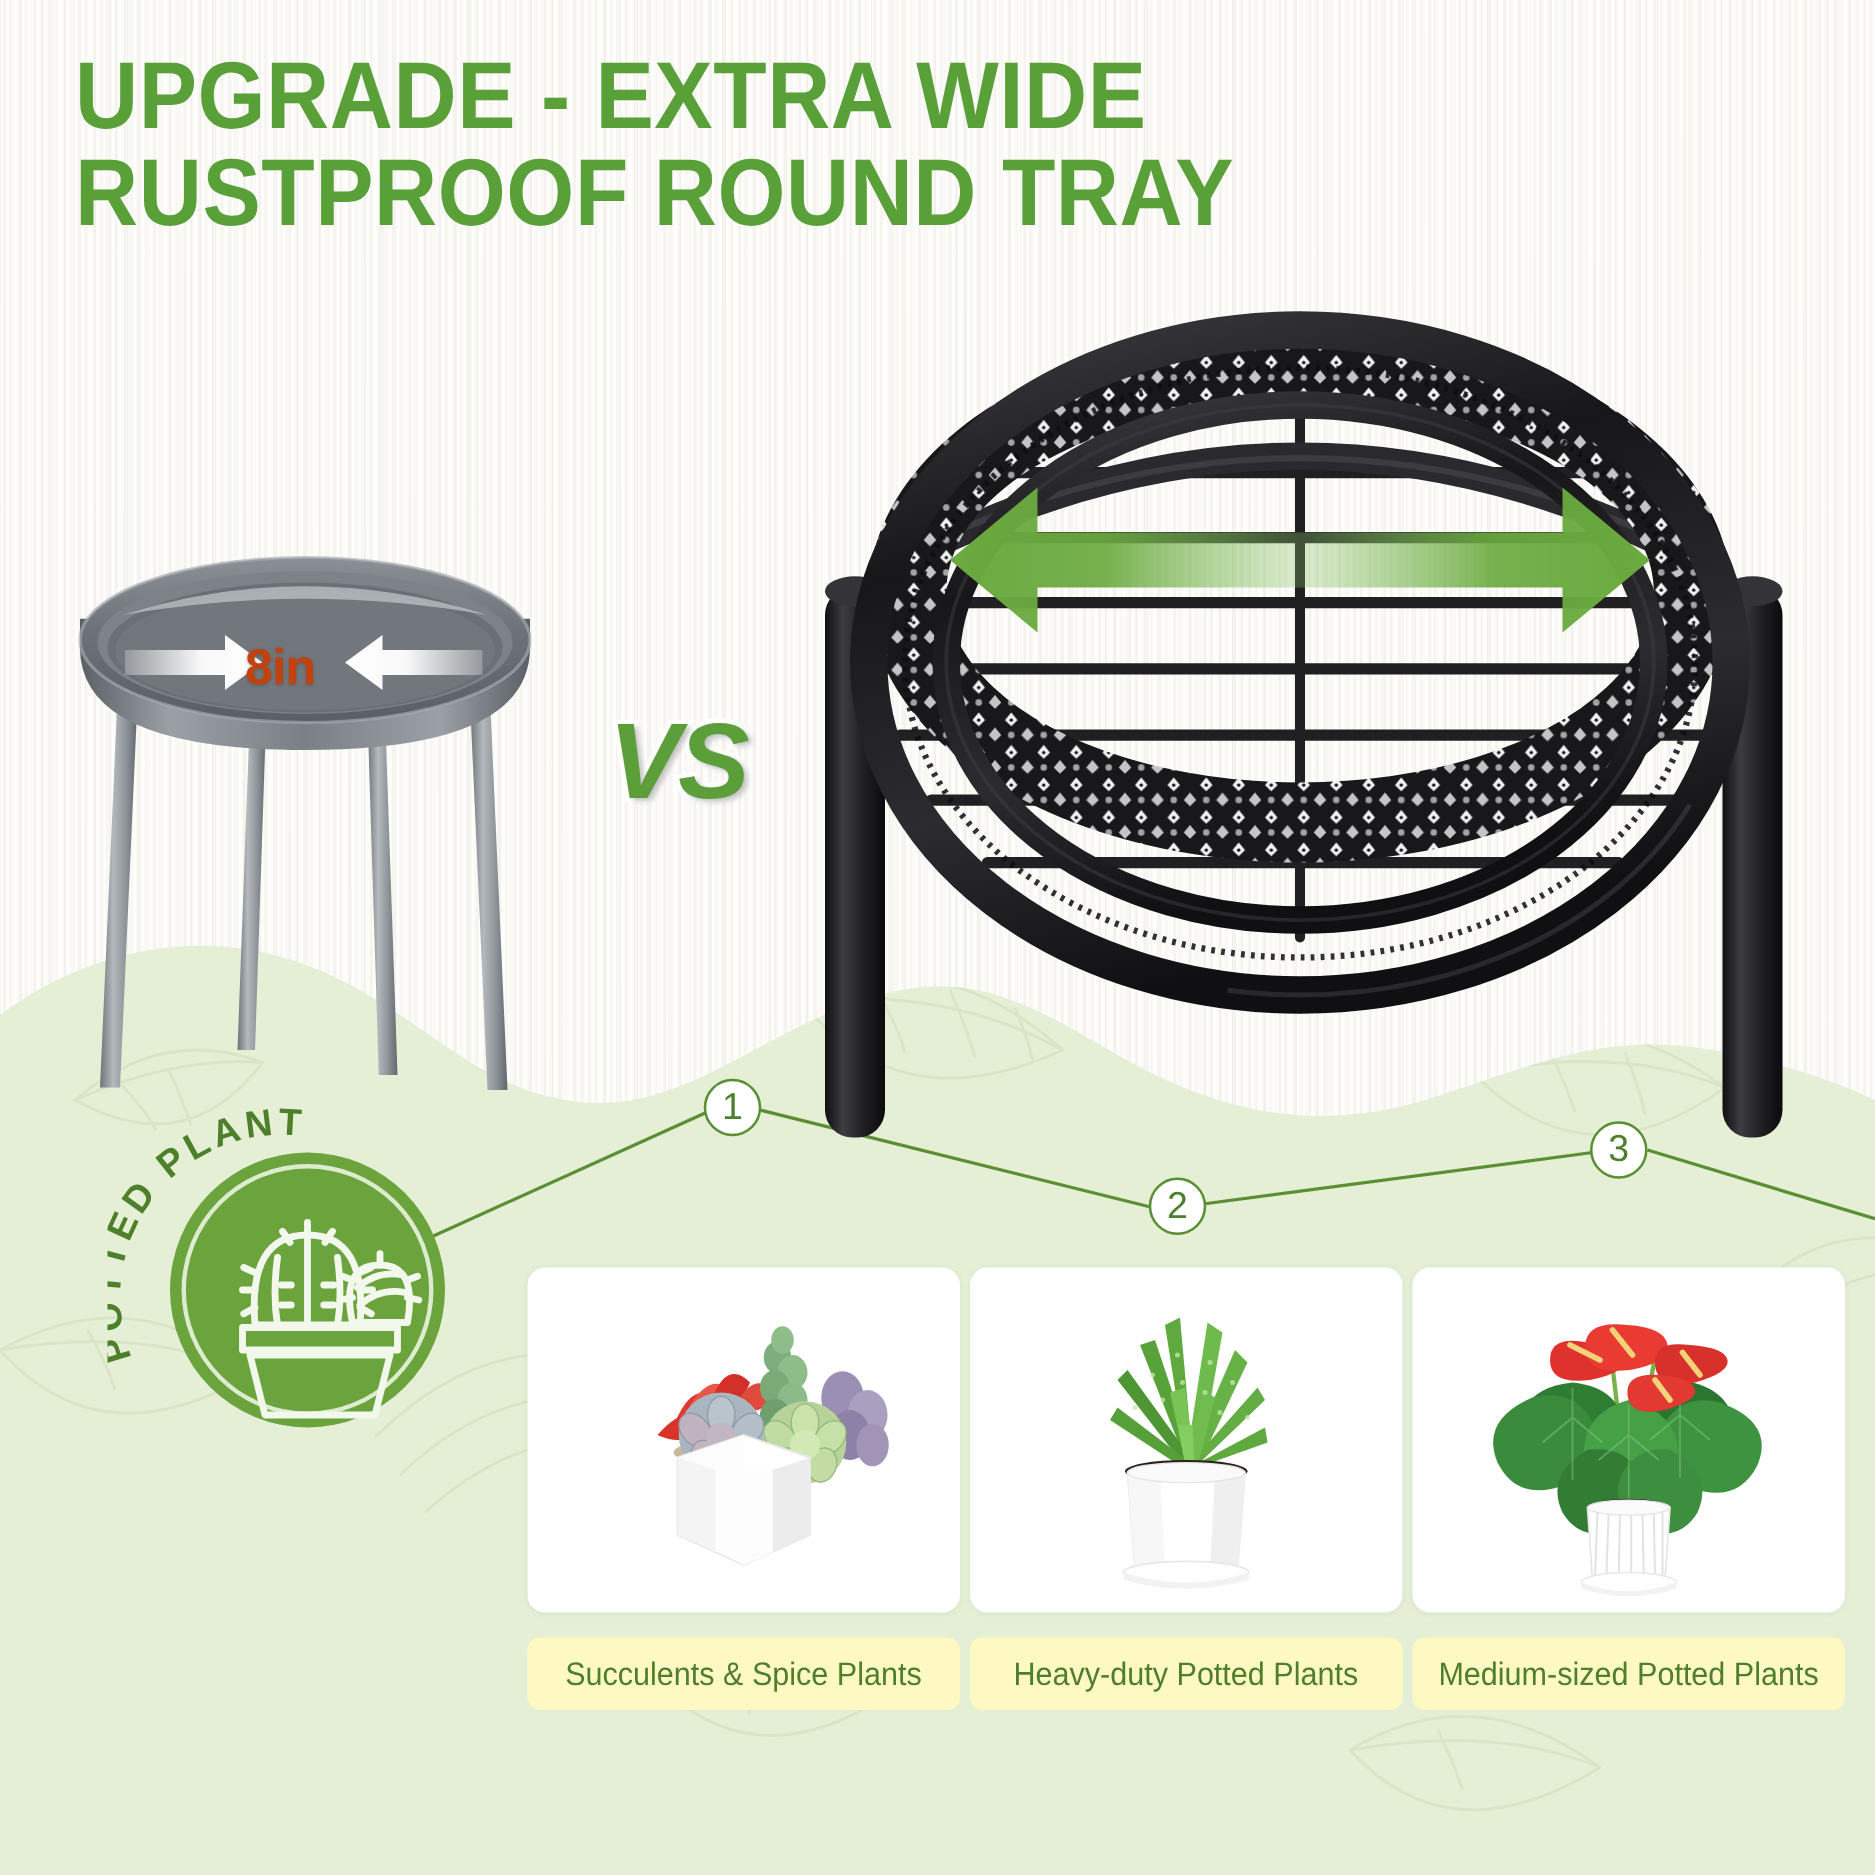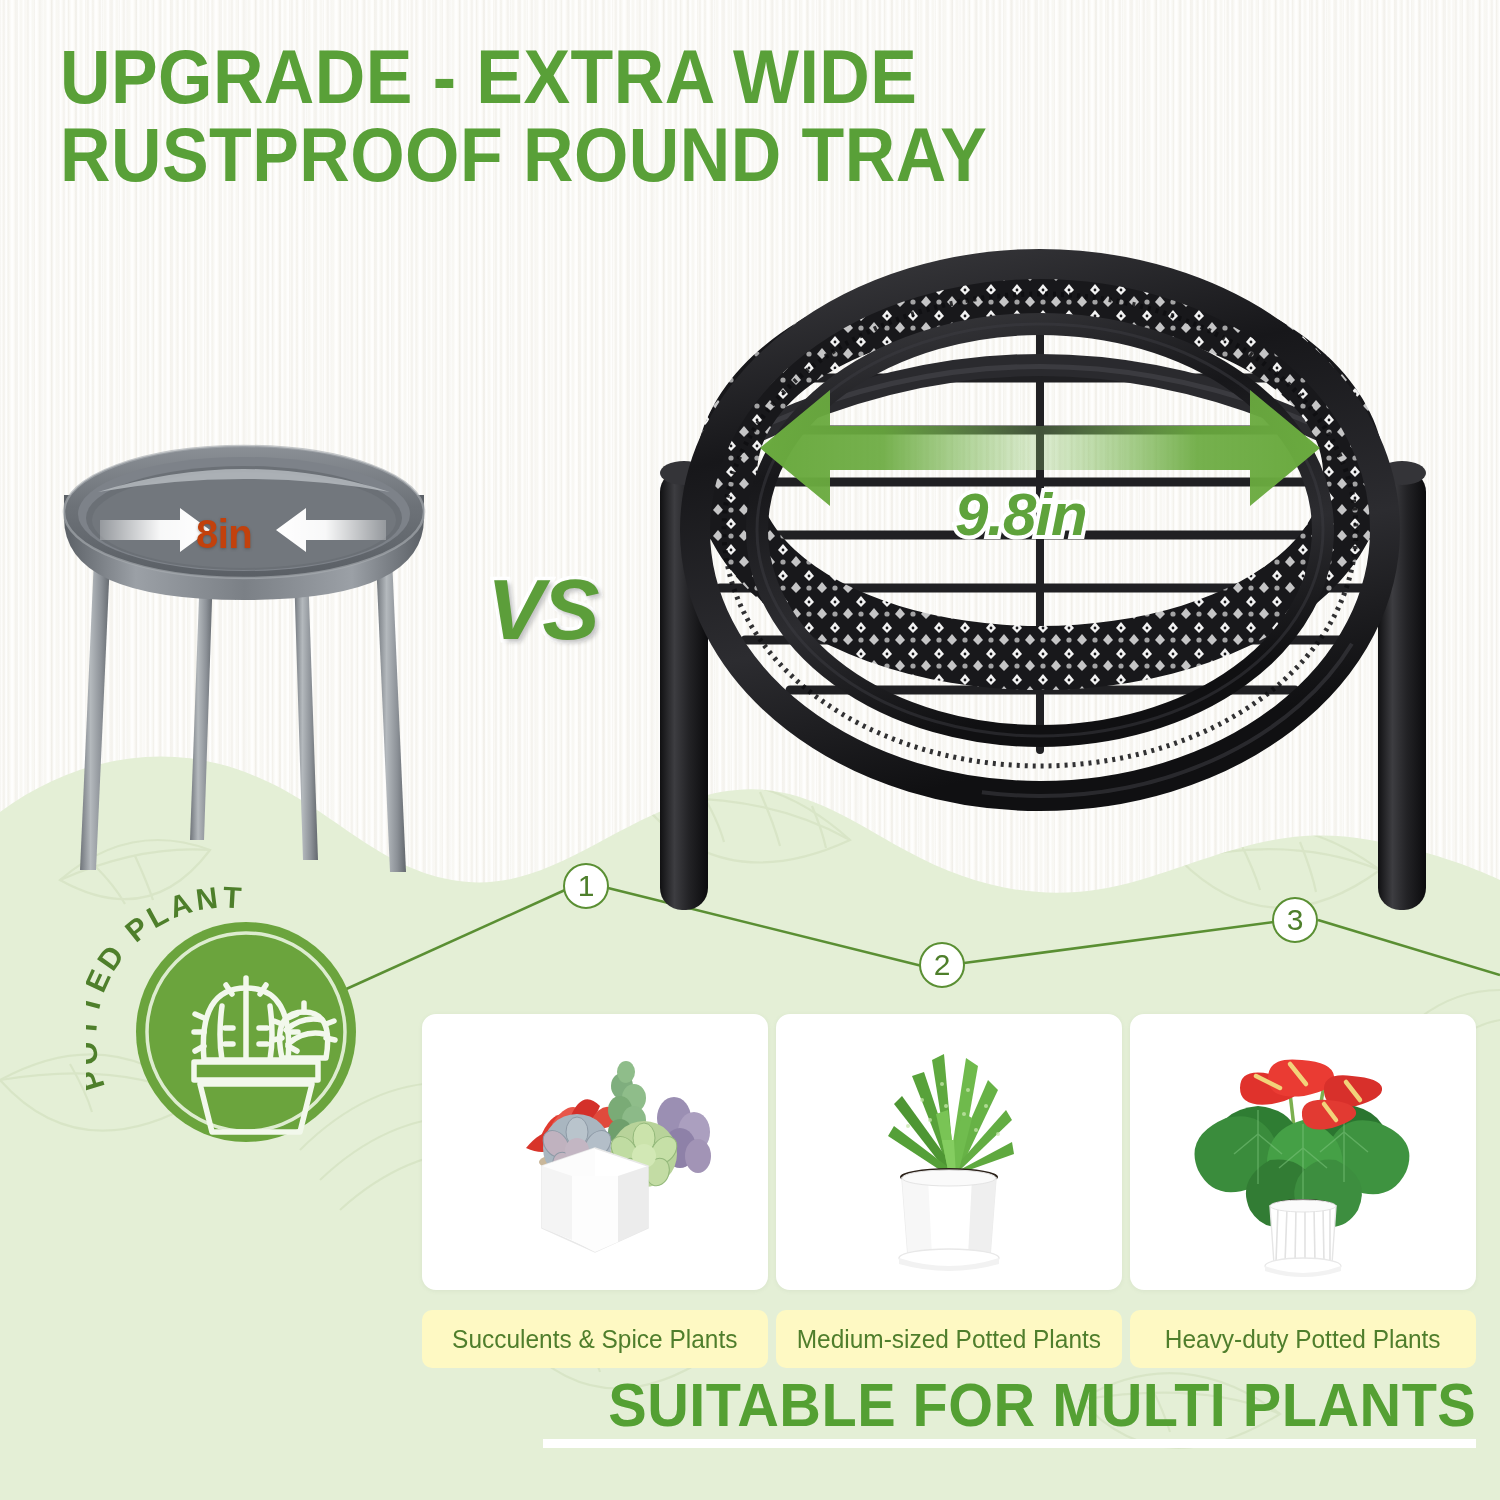--- a/index.html
+++ b/index.html
@@ -303,21 +303,20 @@
 
         <ellipse cx="400" cy="300" rx="316" ry="236" fill="none" stroke="#0e0e10" stroke-width="5" stroke-dasharray="3 5" opacity="0.85"></ellipse>
       </g>
 
       <g>
         <path d="M120 218 L190 160 L190 196 L610 196 L610 160 L680 218 L610 276 L610 240 L190 240 L190 276 Z" fill="url(#grnArrow)"></path>
       </g>
     </svg>
   </div>
 
-  <div class="dim-label-right">9.8in</div>
 
   <svg class="wave-section" viewBox="0 0 1500 1500" width="1500" height="1500">
     <defs>
       <clipPath id="waveClip">
         <path d="M0 812
                  C 70 760, 160 740, 245 772
                  C 330 804, 372 866, 452 880
                  C 540 896, 600 830, 690 800
                  C 780 770, 830 808, 905 850
                  C 985 894, 1060 904, 1140 880
@@ -610,25 +609,21 @@
         </g>
       </svg>
     </div>
   </div>
 
   <div class="pills">
     <div class="pill">
       <span>Succulents &amp; Spice Plants</span>
     </div>
     <div class="pill">
+      <span>Heavy-duty Potted Plants</span>
+    </div>
+    <div class="pill">
       <span>Medium-sized Potted Plants</span>
     </div>
-    <div class="pill">
-      <span>Heavy-duty Potted Plants</span>
-    </div>
   </div>
 
-  <div class="bottom-headline">
-    <div class="bh-text">SUITABLE FOR MULTI PLANTS</div>
-    <div class="bh-rule"></div>
-  </div>
 
 </div>
 
 </body></html>

